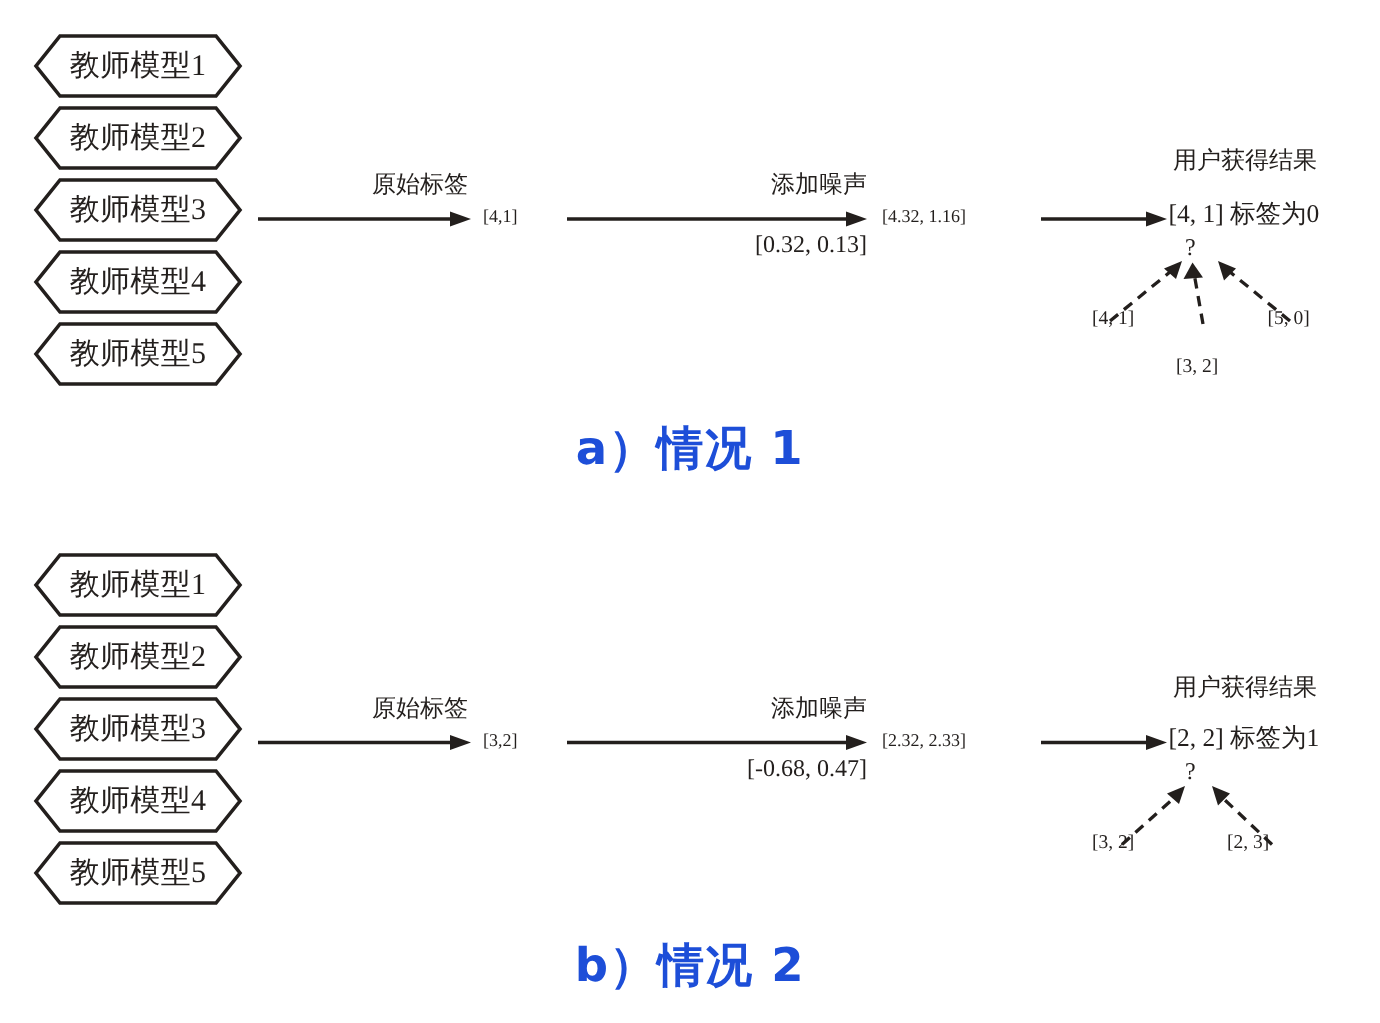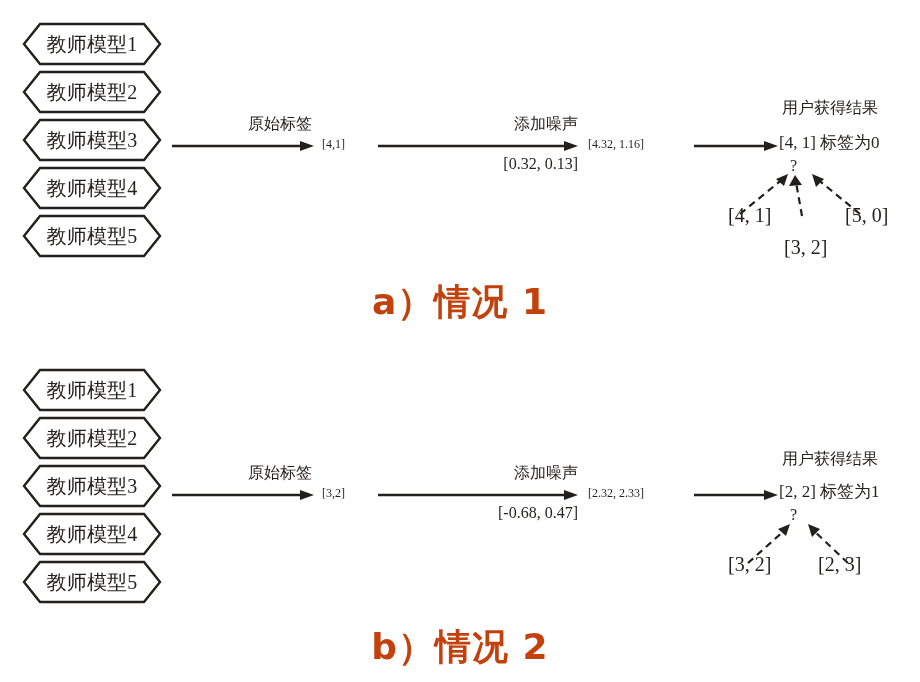--- a/index.html
+++ b/index.html
@@ -92,40 +92,40 @@
     white-space: nowrap;
     line-height: 1;
   }
   .qmark {
     position: absolute;
     font-size: 16px;
     line-height: 1;
   }
   .candidate {
     position: absolute;
-    font-size: 20px;
+    font-size: 13px;
     white-space: nowrap;
     line-height: 1;
   }
   .converge-svg {
     position: absolute;
     overflow: visible;
   }
 
   
   .caption {
     position: absolute;
     width: 920px;
     text-align: center;
     font-family: "DejaVu Sans", "Liberation Sans", sans-serif;
     font-weight: bold;
-    font-size: 36px;
+    font-size: 31px;
     letter-spacing: 1px;
     line-height: 1;
-    color: #c2410c;
+    color: #1d4ed8;
   }
 </style>
 </head>
 <body>
 
 <div class="panel" id="panel-a">
 
   <div class="model-stack" style="top:22px;">
     <div class="model-node">
       <svg viewBox="0 0 140 44">

